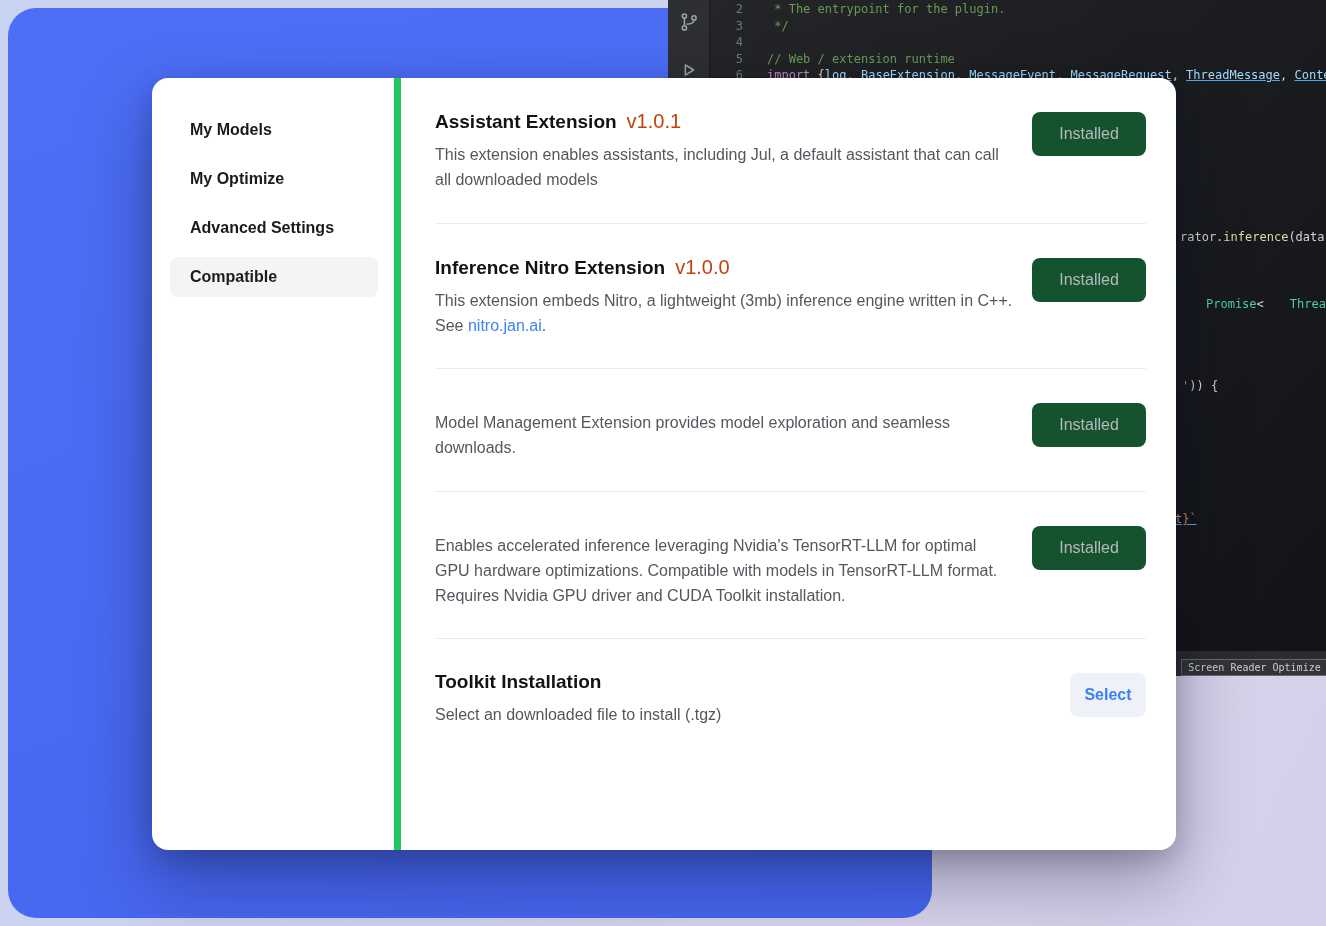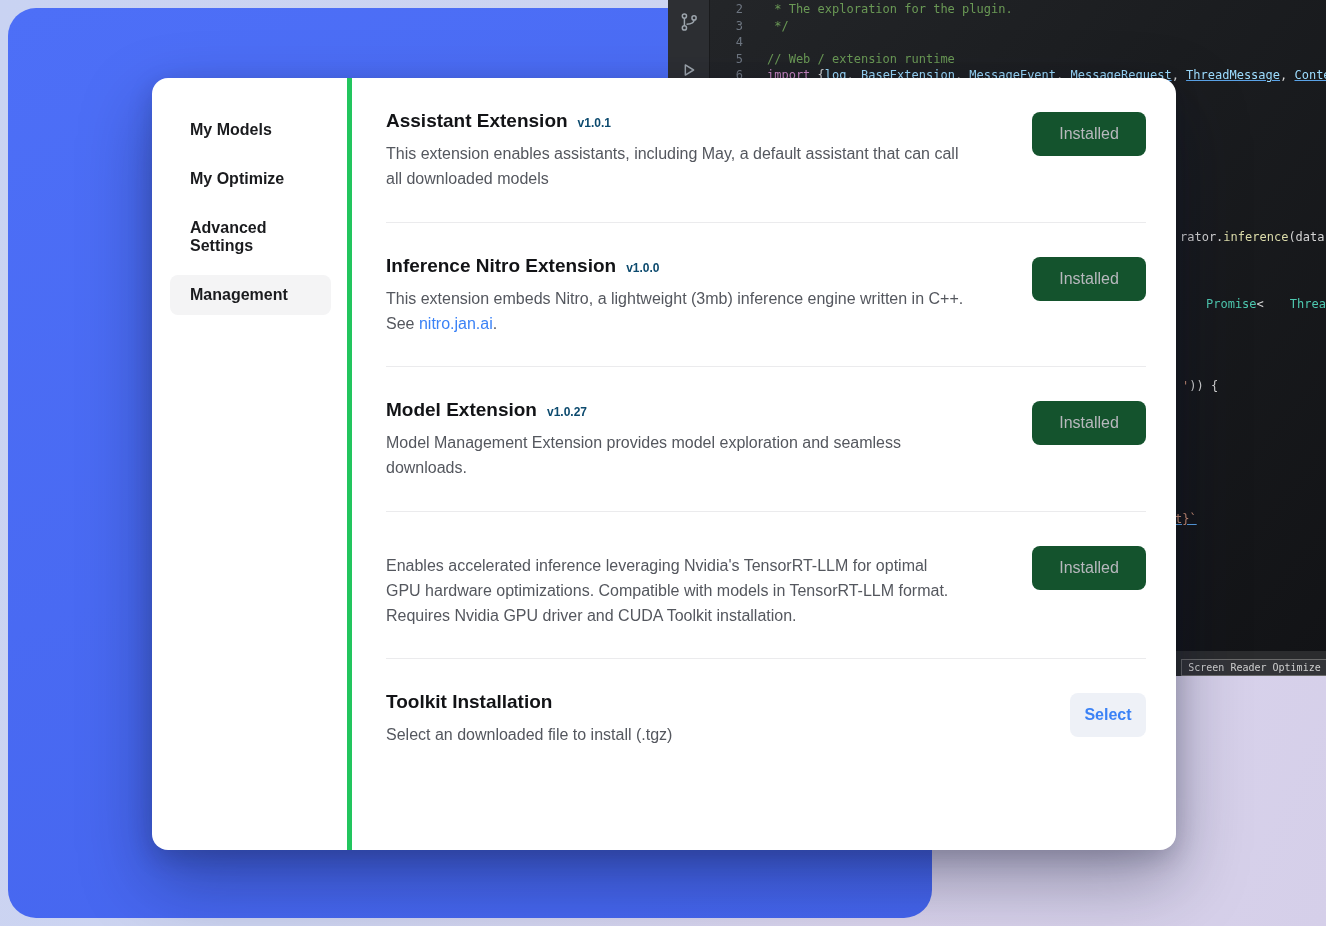--- a/index.html
+++ b/index.html
@@ -63,38 +63,38 @@
     font-size:10px; padding:2px 6px; white-space:nowrap;
   }
 
   
   .modal {
     position:absolute; left:152px; top:78px; width:1024px; height:772px;
     background:#ffffff; border-radius:16px; overflow:hidden; display:flex;
     box-shadow: 0 30px 70px rgba(10,15,40,0.35), 0 8px 24px rgba(10,15,40,0.18);
   }
   .side {
-    width:200px; flex:none; border-right:5px solid #22c55e;
+    width:249px; flex:none; border-right:7px solid #22c55e;
     padding:32px 16px 0 18px;
   }
   .side-item {
     padding:11px 20px; border-radius:8px; margin-bottom:9px;
     font-size:16px; font-weight:700; color:#1a1b1e; cursor:pointer;
   }
   .side-item.active { background:#f4f4f5; }
 
   .content { flex:1; padding:0 30px 0 34px; }
   .row {
     display:flex; justify-content:space-between; align-items:flex-start;
     padding:32px 0 30px; border-bottom:1px solid #ebebed;
   }
   .row:last-child { border-bottom:none; }
   .row-text { max-width:578px; }
   .row-title { margin:0; font-size:19px; font-weight:700; color:#121316; }
-  .row-version { font-size:12px; font-weight:700; color:#0c4a6e; margin-left:10px; }
+  .row-version { font-size:20px; font-weight:400; color:#c2410c; margin-left:10px; }
   .row-desc { margin-top:9px; font-size:16px; line-height:1.58; color:#54575e; }
   .link { color:#3b82f6; cursor:pointer; }
 
   .btn {
     flex:none; border:none; border-radius:8px; height:44px; margin-top:2px;
     font-family:inherit; font-size:16px; cursor:pointer;
   }
   .btn-installed { width:114px; background:#14532d; color:#b7b8bd; font-weight:500; }
   .btn-select    { width:76px;  background:#eef1f7; color:#3b82f6; font-weight:700; }
 </style>
@@ -119,21 +119,21 @@
       <div class="ab-icon">
         <svg width="22" height="22" viewBox="0 0 24 24" fill="none" stroke="#9da5ad" stroke-width="1.6" stroke-linejoin="round">
           <path d="M8 6.5 L17 12 L8 17.5 Z"></path>
         </svg>
       </div>
     </div>
 
     <div class="code-area">
       <div class="code-row">
         <span class="ln">2</span>
-        <span class="code tok-comment"> * The exploration for the plugin.</span>
+        <span class="code tok-comment"> * The entrypoint for the plugin.</span>
       </div>
       <div class="code-row">
         <span class="ln">3</span>
         <span class="code tok-comment"> */</span>
       </div>
       <div class="code-row">
         <span class="ln">4</span>
         <span class="code"></span>
       </div>
       <div class="code-row">
@@ -156,44 +156,43 @@
       <span class="toast">Screen Reader Optimize</span>
     </div>
   </div>
 
   <div class="modal">
 
     <div class="side">
       <div class="side-item">My Models</div>
       <div class="side-item">My Optimize</div>
       <div class="side-item">Advanced Settings</div>
-      <div class="side-item active">Management</div>
+      <div class="side-item active">Compatible</div>
     </div>
 
     <div class="content">
 
       <div class="row">
         <div class="row-text">
           <h3 class="row-title"><span>Assistant Extension</span><span class="row-version">v1.0.1</span></h3>
-          <div class="row-desc">This extension enables assistants, including May, a default assistant that can call all downloaded models</div>
+          <div class="row-desc">This extension enables assistants, including Jul, a default assistant that can call all downloaded models</div>
         </div>
         <button class="btn btn-installed">Installed</button>
       </div>
 
       <div class="row">
         <div class="row-text">
           <h3 class="row-title"><span>Inference Nitro Extension</span><span class="row-version">v1.0.0</span></h3>
           <div class="row-desc"><span>This extension embeds Nitro, a lightweight (3mb) inference engine written in C++. See </span><span class="link">nitro.jan.ai</span><span>.</span></div>
         </div>
         <button class="btn btn-installed">Installed</button>
       </div>
 
       <div class="row">
         <div class="row-text">
-          <h3 class="row-title"><span>Model Extension</span><span class="row-version">v1.0.27</span></h3>
           <div class="row-desc">Model Management Extension provides model exploration and seamless downloads.</div>
         </div>
         <button class="btn btn-installed">Installed</button>
       </div>
 
       <div class="row">
         <div class="row-text">
           <div class="row-desc">Enables accelerated inference leveraging Nvidia's TensorRT-LLM for optimal GPU hardware optimizations. Compatible with models in TensorRT-LLM format. Requires Nvidia GPU driver and CUDA Toolkit installation.</div>
         </div>
         <button class="btn btn-installed">Installed</button>

